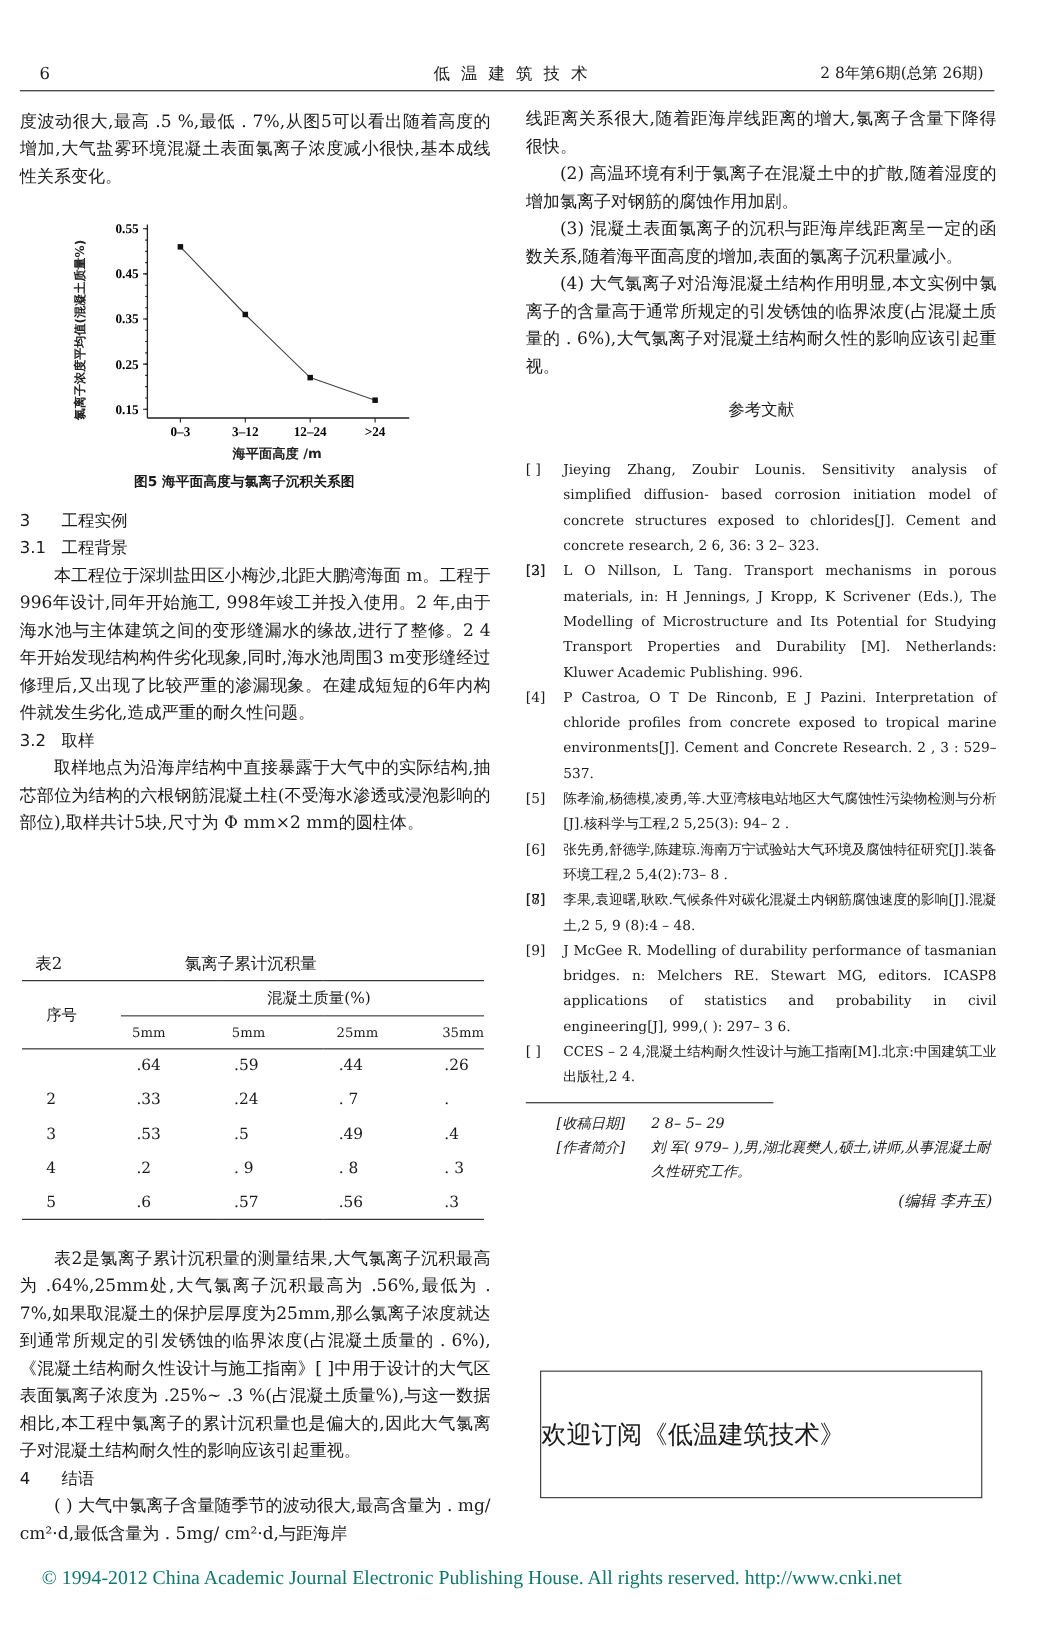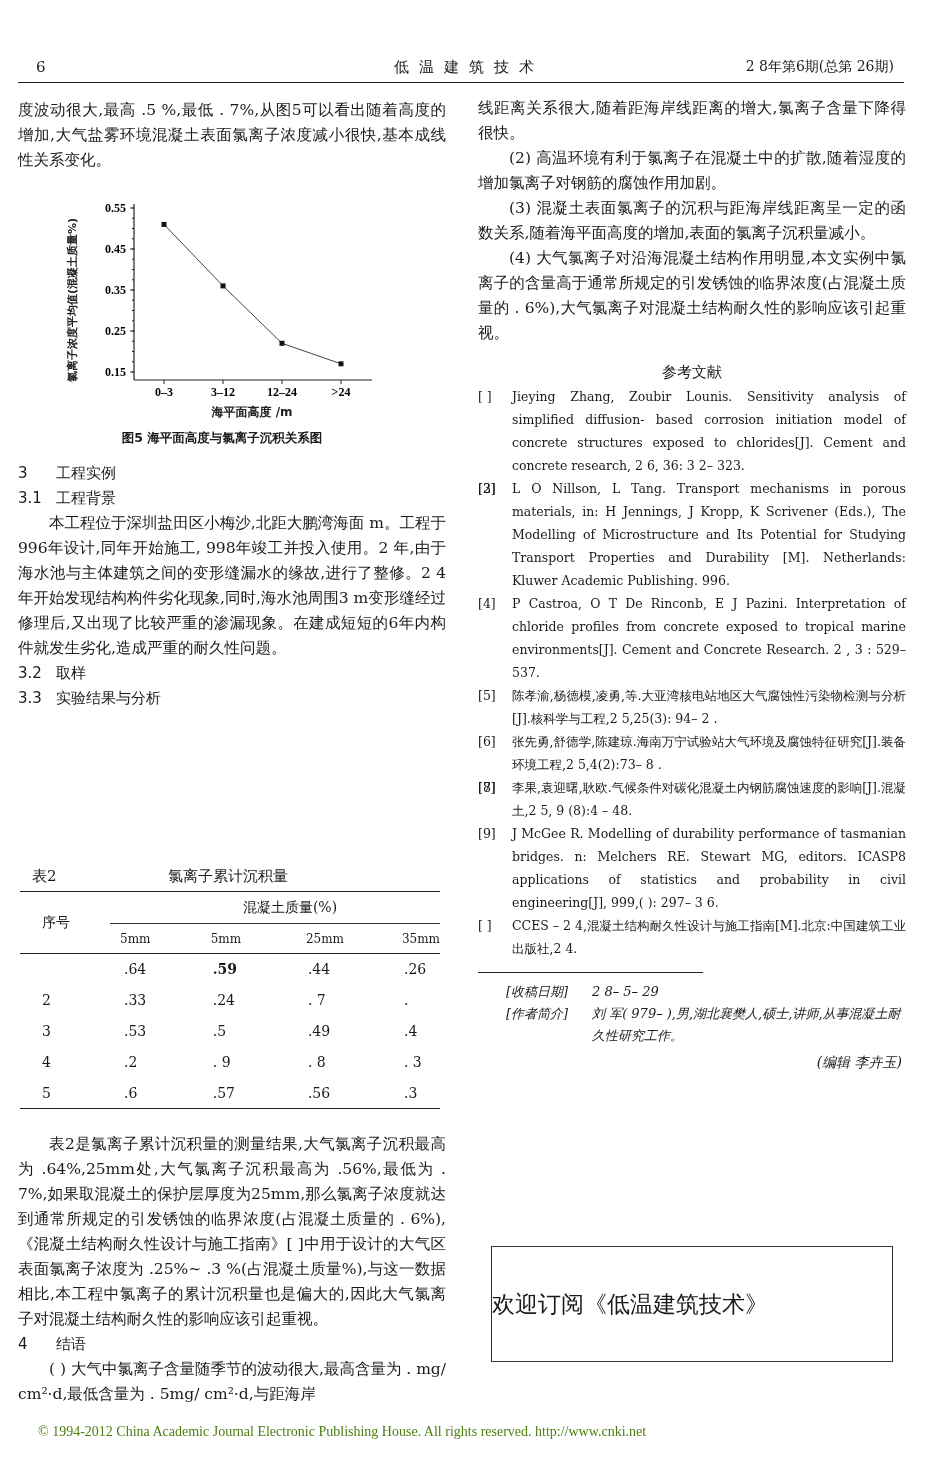--- a/index.html
+++ b/index.html
@@ -34,27 +34,27 @@
   .tbl-title .lbl { position: absolute; left: 14px; top: 2px; }
   .tbl-title .ttl { position: absolute; left: 150px; top: 2px; }
   table { border-collapse: collapse; width: 420px; margin-left: 2px; }
   td, th { font-weight: normal; text-align: left; padding: 0; }
   .t-top { border-top: 1.8px solid #222; }
   .t-mid { border-bottom: 1px solid #333; }
   .t-bot { border-bottom: 1.8px solid #222; }
 
   .ref { position: relative; font-size: 12.5px; line-height: 23px; padding-left: 34px; margin: 0; text-align: justify; }
   .ref .num { position: absolute; left: 0; top: 0; }
-  .ref-title { text-align: center; font-size: 15px; margin: 6px 0 0; }
+  .ref-title { text-align: center; font-size: 15px; margin: 6px 0 30px; }
 
   .meta { font-size: 13px; line-height: 22px; }
   .box { position: absolute; left: 491px; top: 1246px; width: 400px; height: 114px;
     border: 1.5px solid #333; display: flex; align-items: center; justify-content: flex-start;
     font-size: 23px; font-family: "DejaVu Sans", "Liberation Sans", sans-serif; }
-  .footer { position: absolute; left: 38px; top: 1424px; font-size: 14px; color: #4d7c0f;
+  .footer { position: absolute; left: 38px; top: 1424px; font-size: 18px; color: #0f766e;
     font-family: "Liberation Serif", serif; white-space: nowrap; }
 </style>
 </head>
 <body>
 
 <div class="header">
   <span class="pg">6</span>
   <span class="jt">低温建筑技术</span>
   <span class="iss">2  8年第6期(总第  26期)</span>
 </div>
@@ -119,21 +119,21 @@
     <text x="190" y="226" text-anchor="middle" font-size="12" font-weight="bold" font-family="DejaVu Sans, sans-serif" fill="#222" id="xlab">海平面高度 /m</text>
   </svg>
   <div class="fig-caption">图5  海平面高度与氯离子沉积关系图</div>
 </div>
 
 <div class="col col-left" style="top:461px;">
   <p class="h"><span class="n">3</span><span>工程实例</span></p>
   <p class="h" style="margin-top:0px;"><span class="n">3.1</span><span>工程背景</span></p>
   <p class="p ind">本工程位于深圳盐田区小梅沙,北距大鹏湾海面    m。工程于  996年设计,同年开始施工,  998年竣工并投入使用。2    年,由于海水池与主体建筑之间的变形缝漏水的缘故,进行了整修。2  4年开始发现结构构件劣化现象,同时,海水池周围3  m变形缝经过修理后,又出现了比较严重的渗漏现象。在建成短短的6年内构件就发生劣化,造成严重的耐久性问题。</p>
   <p class="h"><span class="n">3.2</span><span>取样</span></p>
-  <p class="h"><span class="n">3.3</span><span>实验结果与分析</span></p>
+  <p class="p ind">取样地点为沿海岸结构中直接暴露于大气中的实际结构,抽芯部位为结构的六根钢筋混凝土柱(不受海水渗透或浸泡影响的部位),取样共计5块,尺寸为 Φ    mm×2   mm的圆柱体。</p>
 </div>
 
 <div class="tbl">
   <div class="tbl-title">
     <span class="lbl">表2</span>
     <span class="ttl">氯离子累计沉积量</span>
   </div>
   <table>
     <tbody>
         <tr class="t-top" style="height:32px;">
@@ -144,21 +144,21 @@
       <th style="width:85px;padding-left:10px;">5mm</th>
       <th style="width:90px;padding-left:12px;">5mm</th>
       <th style="width:90px;padding-left:12px;">25mm</th>
       <th style="padding-left:12px;">35mm</th>
     </tr>
     </tbody>
       <tbody id="tbody">
         <tr style="height: 31px;">
           <td style="padding-left: 22px;"></td>
           <td style="padding-left: 14px;">.64</td>
-          <td style="padding-left: 14px; font-weight: bold;">.59</td>
+          <td style="padding-left: 14px;">.59</td>
           <td style="padding-left: 14px;">.44</td>
           <td style="padding-left: 14px;">.26</td>
         </tr>
         <tr style="height: 31px;">
           <td style="padding-left: 22px;">2</td>
           <td style="padding-left: 14px;">.33</td>
           <td style="padding-left: 14px;">.24</td>
           <td style="padding-left: 14px;">. 7</td>
           <td style="padding-left: 14px;">.</td>
         </tr>

